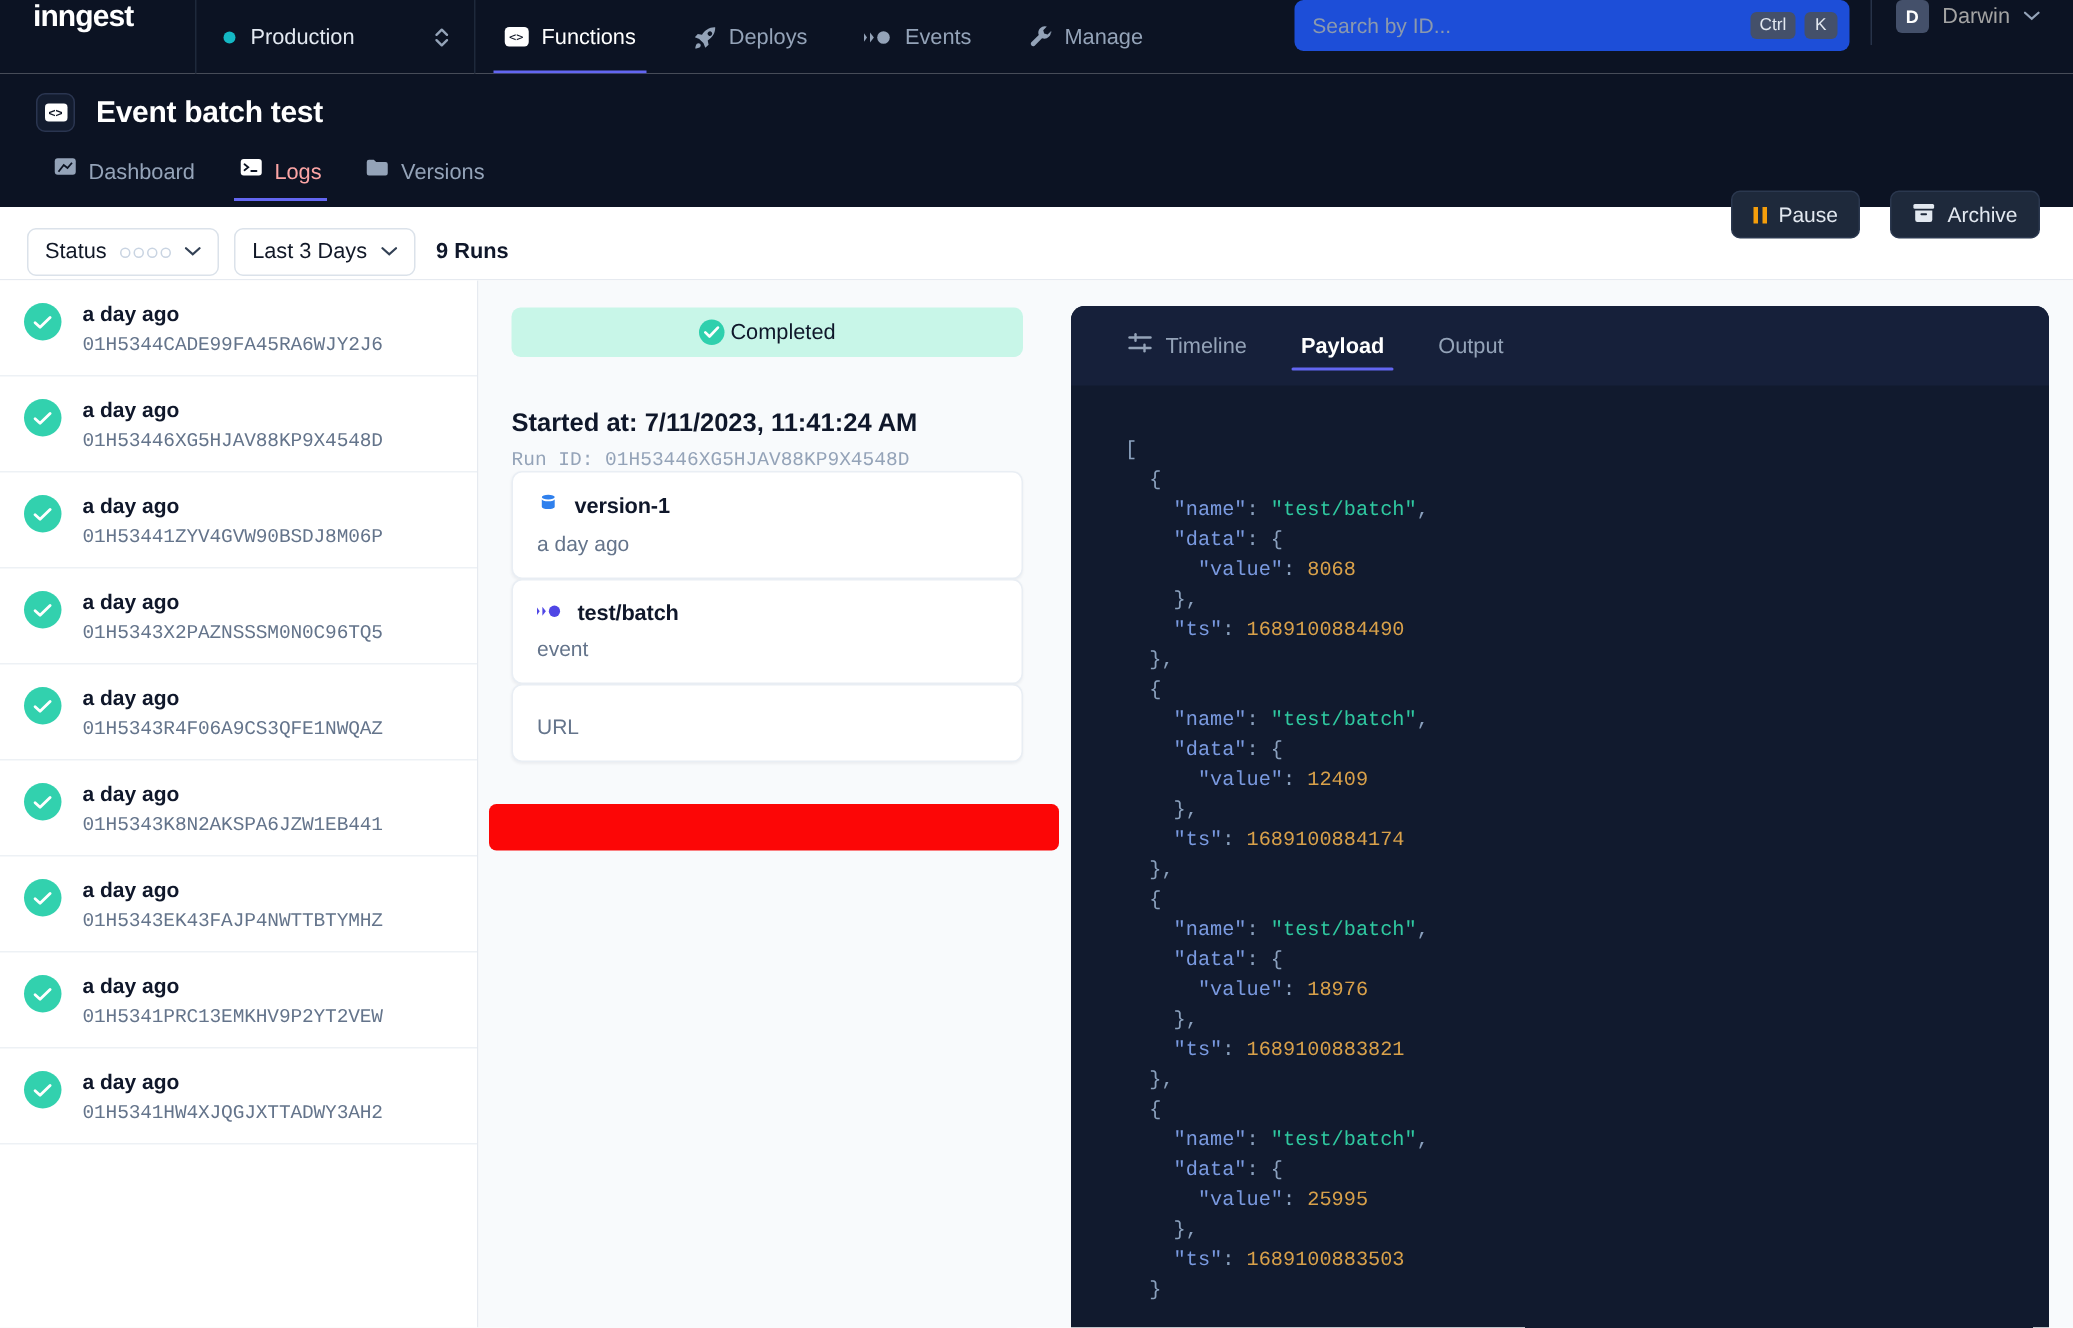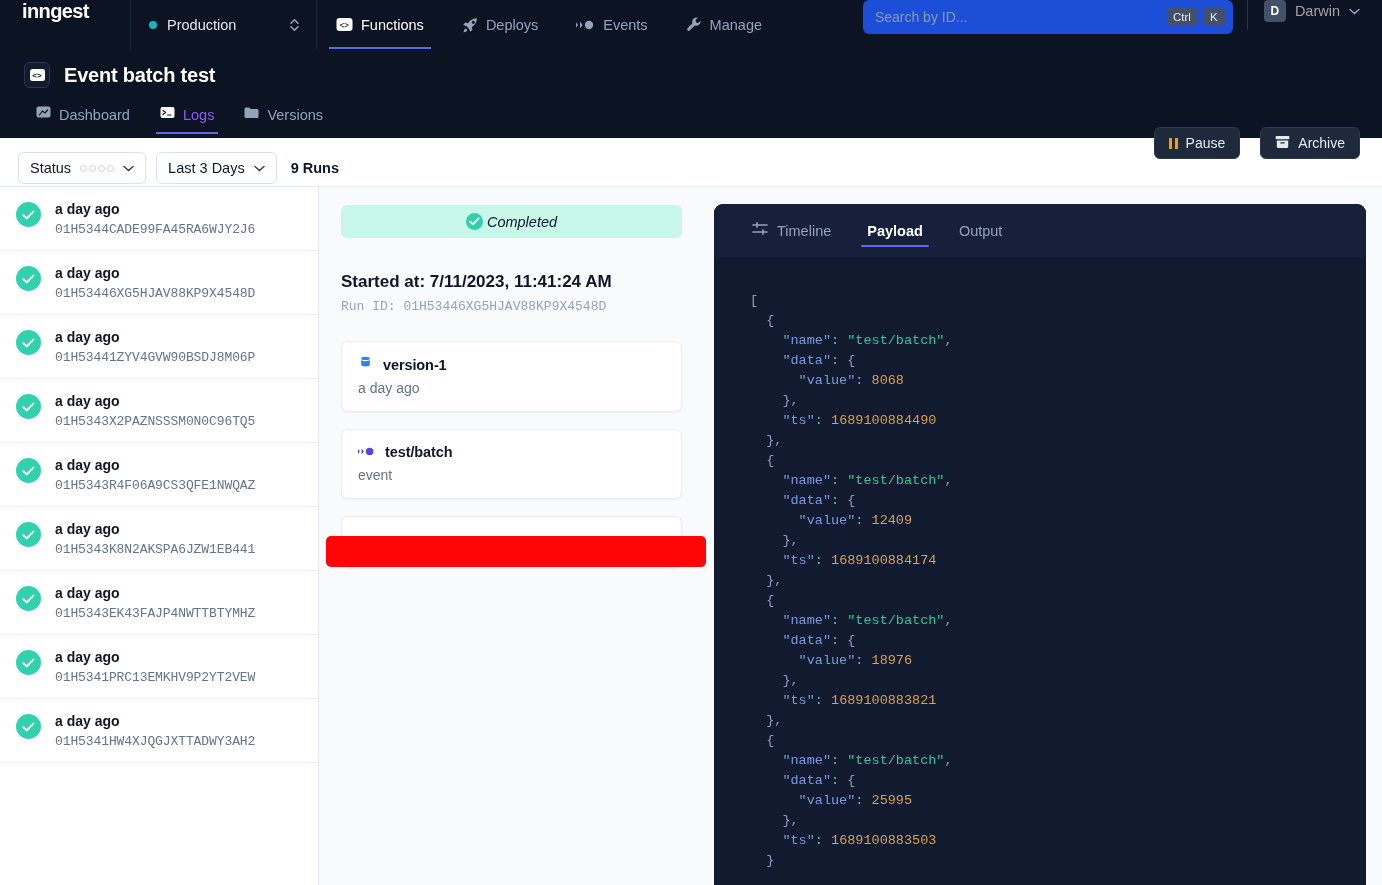--- a/index.html
+++ b/index.html
@@ -83,21 +83,21 @@
     width: 15px; height: 12px; border-radius: 2.5px; background: #fff;
     display: flex; align-items: center; justify-content: center;
     font-size: 8px; color: #0c1323; font-weight: 700;
   }
   .fn-title { color: #fff; font-size: 20px; font-weight: 600; letter-spacing: -0.2px; }
   .fn-tabs { display: flex; align-items: flex-end; gap: 6px; margin-top: 9px; height: 37px; }
   .fn-tab {
     display: flex; align-items: flex-end; gap: 8px; padding: 0 12px 11px;
     color: #94a3b8; font-size: 14.5px; position: relative; cursor: pointer;
   }
-  .fn-tab.active { color: #8b5cf6; }
+  .fn-tab.active { color: #fca5a5; }
   .fn-tab.active::after {
     content: ""; position: absolute; left: 8px; right: 8px; bottom: 0;
     height: 2px; background: #6366f1;
   }
   .hdr-actions { position: absolute; right: 22px; top: 78px; display: flex; gap: 20px; }
   .btn {
     display: flex; align-items: center; gap: 8px; height: 32px;
     background: #1e293b; border: 1px solid #2b384f; border-radius: 6px;
     color: #e2e8f0; font-size: 14px; padding: 0 14px; cursor: pointer;
   }
@@ -134,29 +134,29 @@
   }
   .run-meta { display: flex; flex-direction: column; gap: 5px; }
   .run-time { font-size: 14px; font-weight: 700; color: #0f172a; }
   .run-id { font-family: "Liberation Mono", monospace; font-size: 13px; color: #64748b; letter-spacing: -0.1px; }
 
   
   .center { width: 385px; background: #f8fafc; padding: 18px 22px 0 22px; position: relative; }
   .status-banner {
     height: 33px; background: #c8f6e8; border-radius: 6px;
     display: flex; align-items: center; justify-content: center; gap: 4px;
-    color: #0f172a; font-size: 14.5px; font-style: italic;
+    color: #0f172a; font-size: 14.5px;
   }
   .status-chk {
     width: 17px; height: 17px; border-radius: 50%; background: #2fd0ad;
     display: flex; align-items: center; justify-content: center;
   }
   .started { margin-top: 34px; font-size: 17px; font-weight: 700; color: #0f172a; }
   .runid-line { margin-top: 7px; font-family: "Liberation Mono", monospace; font-size: 13px; color: #94a3b8; }
-  .cards { margin-top: 27px; display: flex; flex-direction: column; gap: 17px; }
+  .cards { display: flex; flex-direction: column; }
   .card {
     background: #fff; border: 1px solid #e9eef4; border-radius: 7px;
     padding: 13px 16px 15px 16px; box-shadow: 0 1px 2px rgba(15,23,42,.05);
   }
   .card-top { display: flex; align-items: center; gap: 10px; }
   .card-title { font-size: 14.5px; font-weight: 700; color: #0f172a; letter-spacing: -0.1px; }
   .card-sub { margin-top: 6px; font-size: 14px; color: #64748b; }
   .redaction {
     position: absolute; left: 7px; top: 349px; width: 380px; height: 31px;
     background: #fc0606; border-radius: 5px; z-index: 5;

